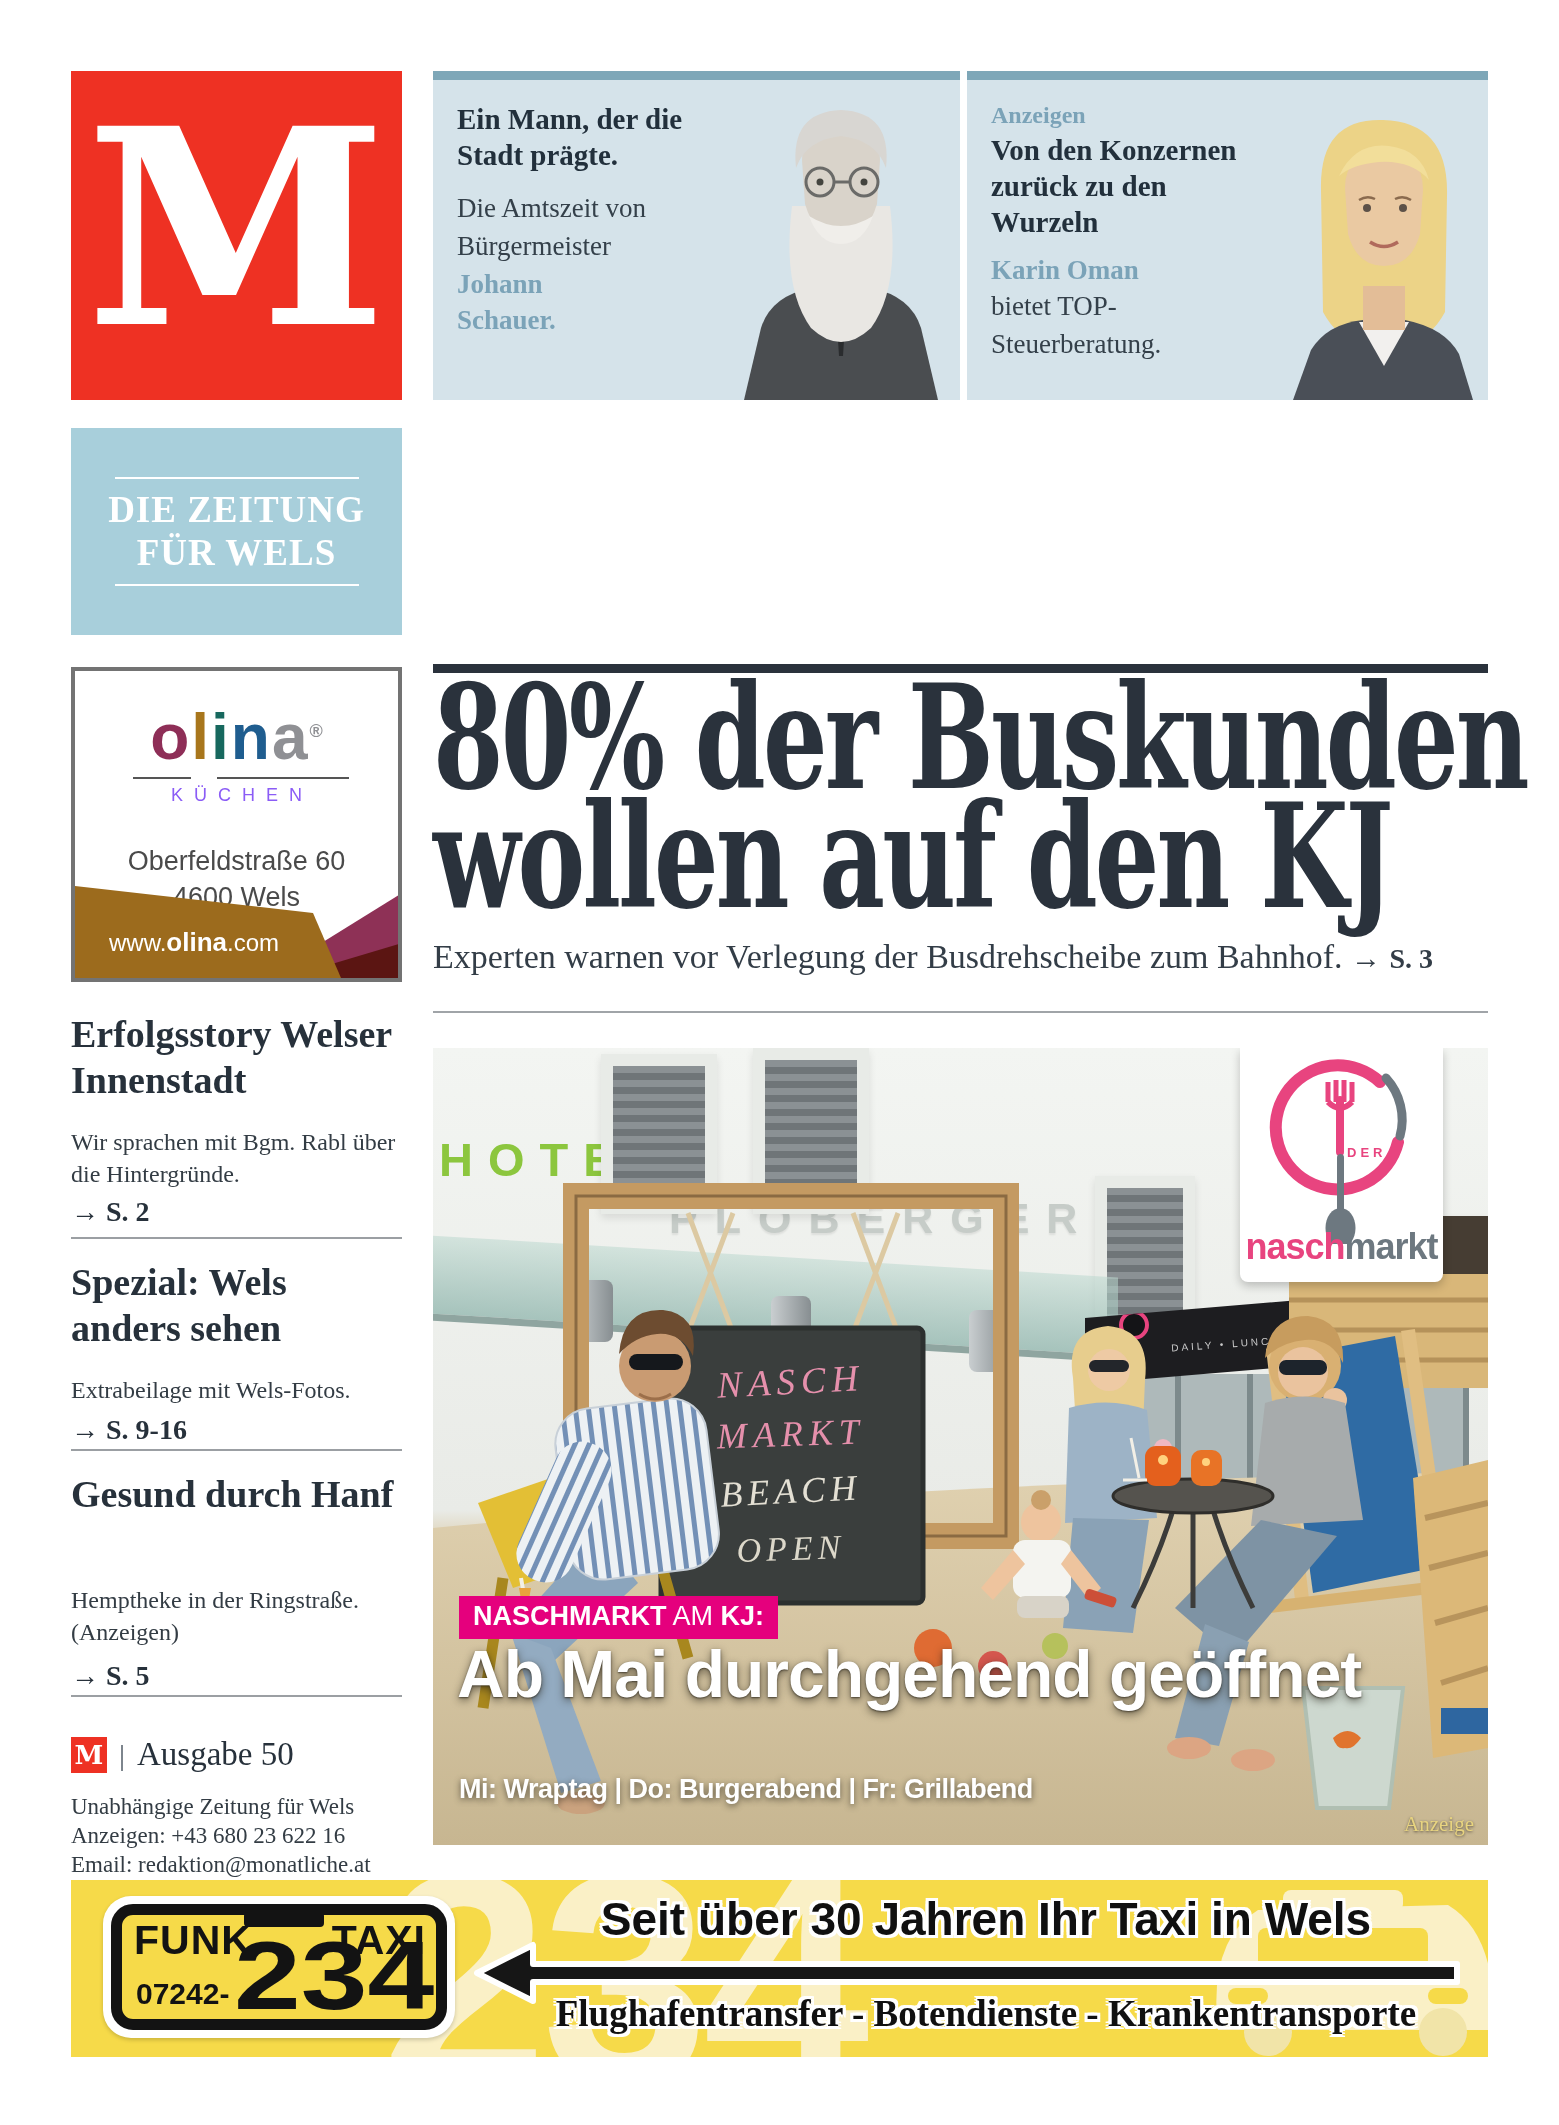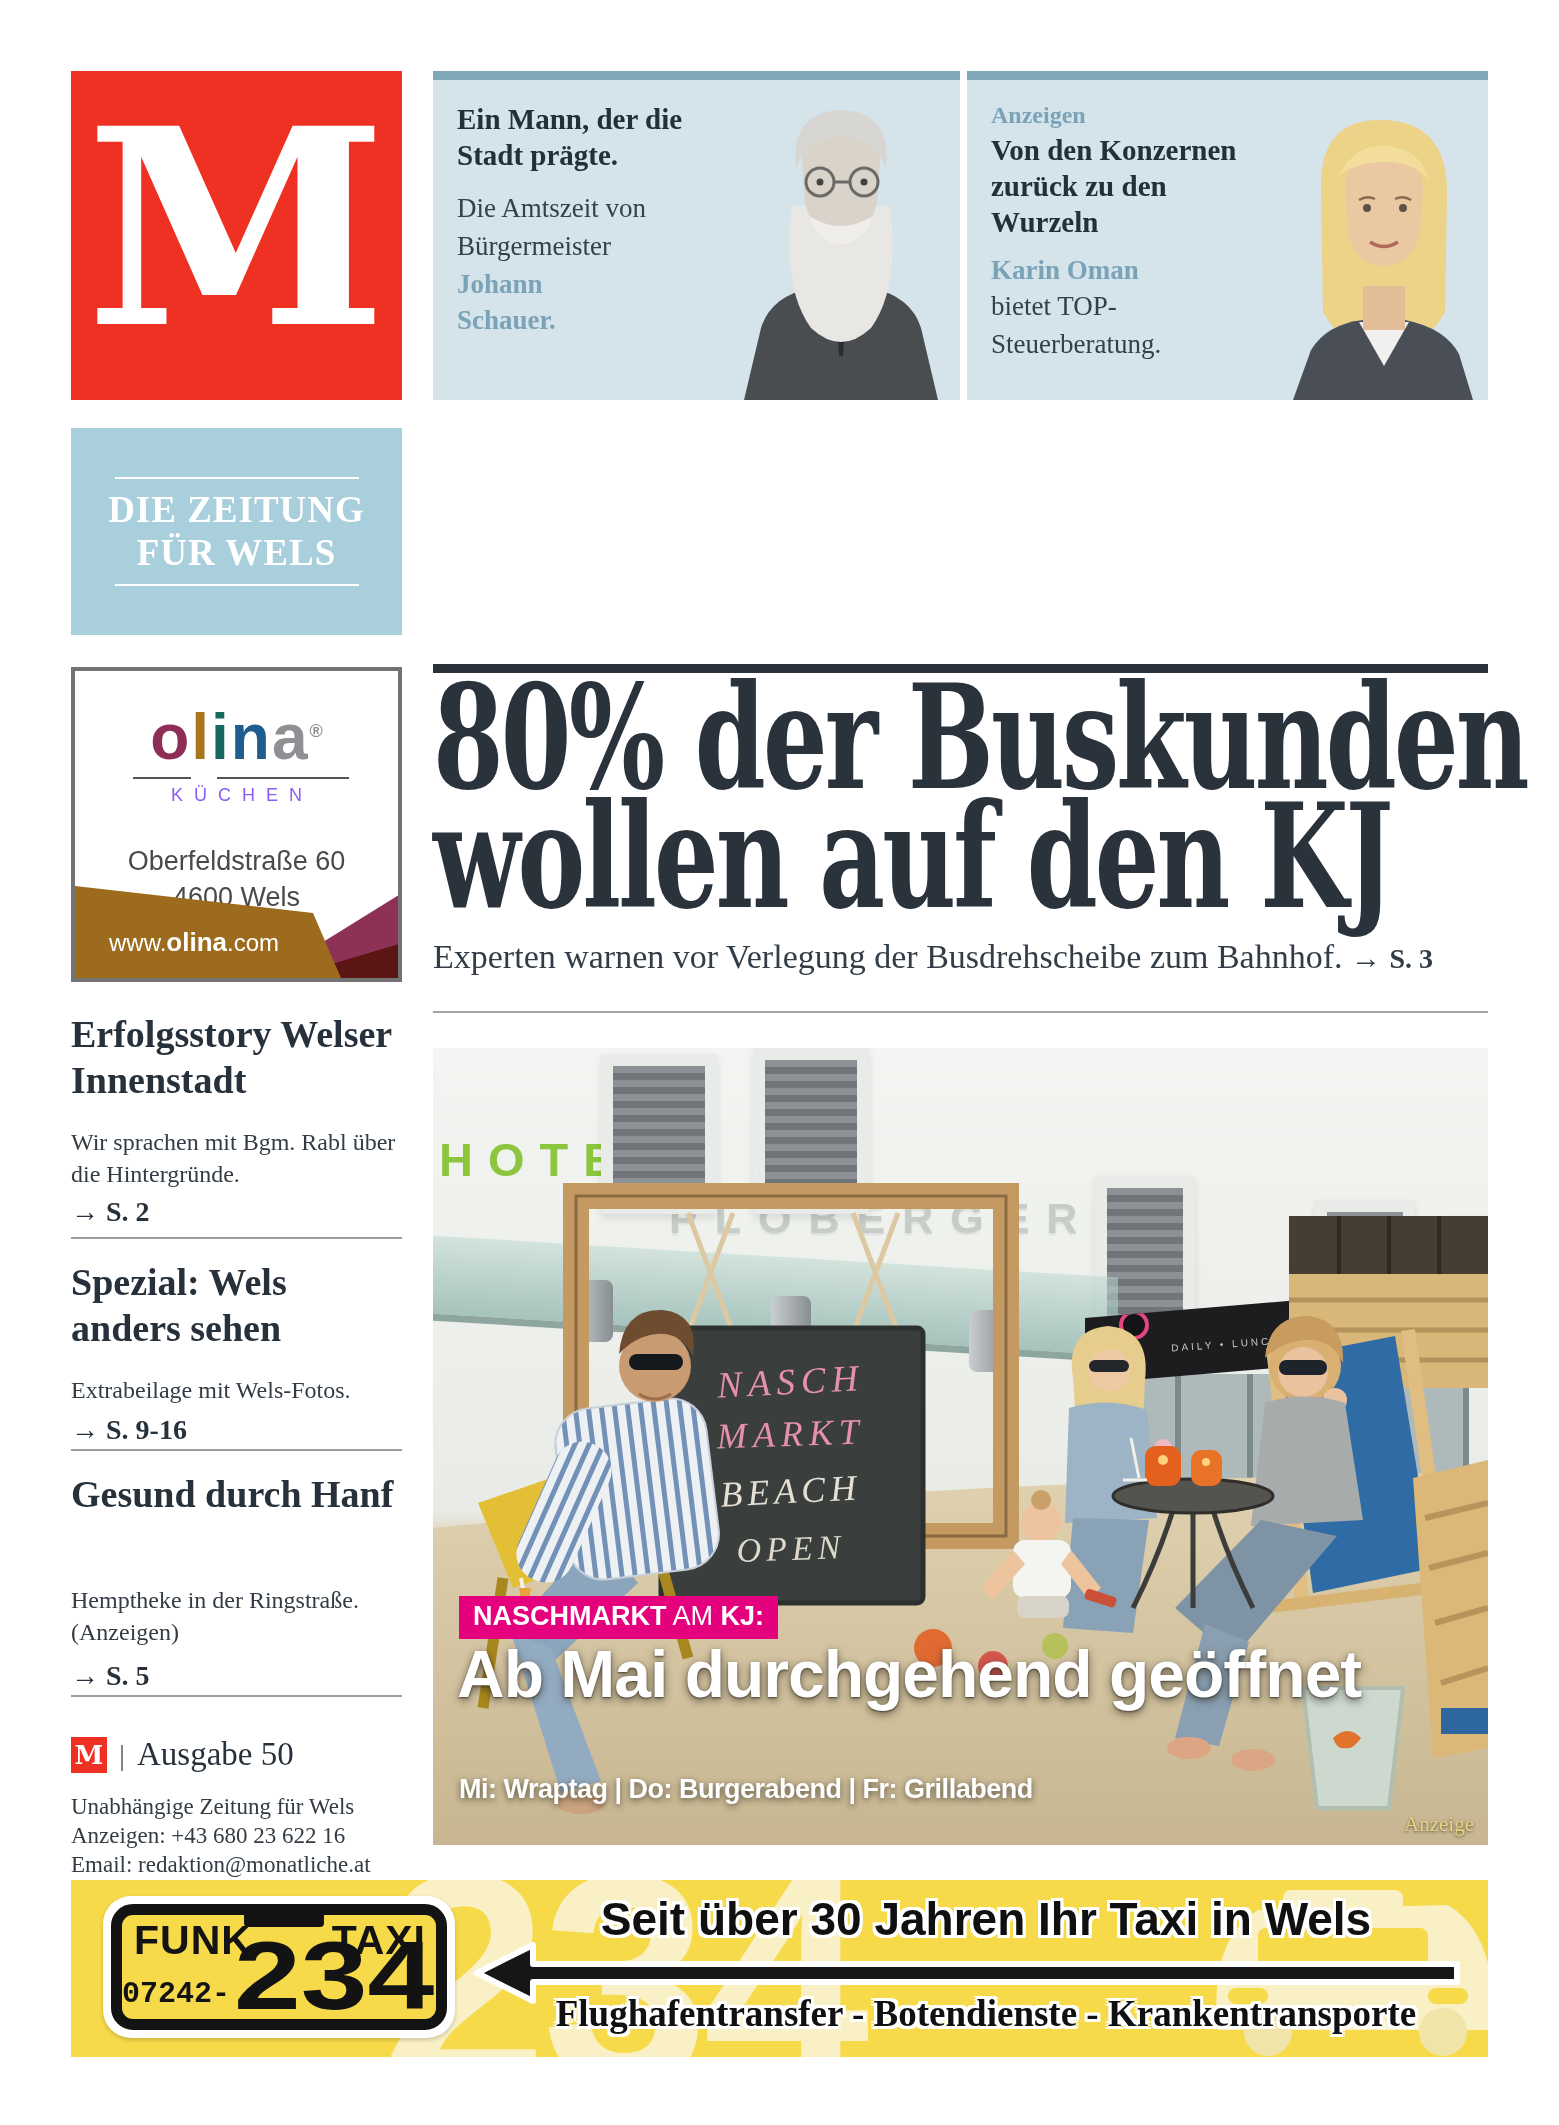--- a/index.html
+++ b/index.html
@@ -145,21 +145,21 @@
   .taxi-logo { position:absolute; left:32px; top:16px; width:352px; height:142px; background:#fff;
                border-radius:28px; box-shadow:0 2px 4px rgba(0,0,0,.18); }
   .taxi-logo .inner { position:absolute; inset:8px; border:11px solid #131313; border-radius:22px;
                       background:#f6da49; }
   .taxi-logo .topbar { position:absolute; left:122px; right:112px; top:-3px; height:15px;
                        background:#131313; border-radius:4px; }
   .taxi-logo .funk { position:absolute; left:12px; top:2px; font-family:"Liberation Sans", sans-serif;
                      font-weight:bold; font-size:41px; color:#131313; letter-spacing:1px; }
   .taxi-logo .taxiw { position:absolute; right:10px; top:2px; font-family:"Liberation Sans", sans-serif;
                       font-weight:bold; font-size:41px; color:#131313; letter-spacing:1px; }
-  .taxi-logo .prefix { position:absolute; left:0; bottom:8px; font-family:Liberation Mono, monospace;
+  .taxi-logo .prefix { position:absolute; left:14px; bottom:8px; font-family:Liberation Sans, sans-serif;
                        font-weight:bold; font-size:30px; color:#131313;margin-top:38px; }
   .taxi-logo .number { position:absolute; left:112px; top:6px; font-family:"Liberation Sans", sans-serif;
                        font-weight:bold; font-size:96px; color:#131313; transform:scaleX(1.25);
                        transform-origin:left top; }
   .taxi-arrow { position:absolute; left:398px; top:58px; }
   .taxi-headline { position:absolute; left:440px; width:950px; top:12px; text-align:center;
                    font-family:"Liberation Sans", sans-serif; font-weight:bold; font-size:46px;
                    color:#101010;
                    text-shadow:-3px -3px 0 #fff, 3px -3px 0 #fff, -3px 3px 0 #fff, 3px 3px 0 #fff,
                                0 -3px 0 #fff, 0 3px 0 #fff, -3px 0 0 #fff, 3px 0 0 #fff; }
@@ -423,20 +423,37 @@
         <rect x="102" y="390" width="58" height="148" rx="28" fill="url(#stripes)" transform="rotate(24 131 464)"></rect>
         <path d="M88 530 L96 575 M78 578 L108 578 M92 575 L92 540" stroke="#f4f1e6" stroke-width="4" fill="none"></path>
         <path d="M86 540 L98 540 L94 562 L90 562 Z" fill="#e9a23c"></path>
         <circle cx="222" cy="318" r="36" fill="#c99b72"></circle>
         <path d="M186 306 Q190 260 230 262 Q266 266 260 308 Q248 284 224 286 Q202 288 186 306 Z" fill="#6d4c30"></path>
         <rect x="196" y="306" width="54" height="16" rx="8" fill="#15181c"></rect>
         <path d="M206 346 Q222 356 238 346" stroke="#9c6f4a" stroke-width="3" fill="none"></path>
       </g>
     </svg>
 
+    <div class="logo-card">
+      <svg width="203" height="190" viewBox="0 0 203 190" style="position:absolute;left:0;top:6px">
+        <path d="M140 28 A62 62 0 1 0 158 88" fill="none" stroke="#e8447f" stroke-width="12" stroke-linecap="round"></path>
+        <path d="M146 24 A62 62 0 0 1 160 82" fill="none" stroke="#6d7880" stroke-width="9" stroke-linecap="round"></path>
+        <g>
+          <rect x="96" y="42" width="8" height="60" rx="4" fill="#e8447f"></rect>
+          <path d="M88 28 V48 M96 26 V48 M104 26 V48 M112 28 V48" stroke="#e8447f" stroke-width="5"></path>
+          <path d="M88 48 Q100 60 112 48" stroke="#e8447f" stroke-width="6" fill="none"></path>
+        </g>
+        <g>
+          <rect x="97" y="100" width="7" height="64" rx="3.5" fill="#6d7880"></rect>
+          <ellipse cx="100.5" cy="174" rx="15" ry="20" fill="#6d7880"></ellipse>
+        </g>
+      </svg>
+      <span class="logo-der">DER</span>
+      <div class="logo-brand"><span class="p1">nasch</span><span class="p2">markt</span></div>
+    </div>
 
     <div class="photo-label"><b>NASCHMARKT</b> <span class="mid">AM</span> <b>KJ:</b></div>
     <div class="photo-headline">Ab Mai durchgehend geöffnet</div>
     <div class="photo-info" style="top:726px">Mi: Wraptag | Do: Burgerabend | Fr: Grillabend</div>
     <div class="photo-anzeige">Anzeige</div>
   </div>
 
   <div class="abs taxi-ad">
     <div class="ghost-num">234</div>
     <svg style="position:absolute; right:-20px; top:0;" width="320" height="177" viewBox="0 0 320 177">

